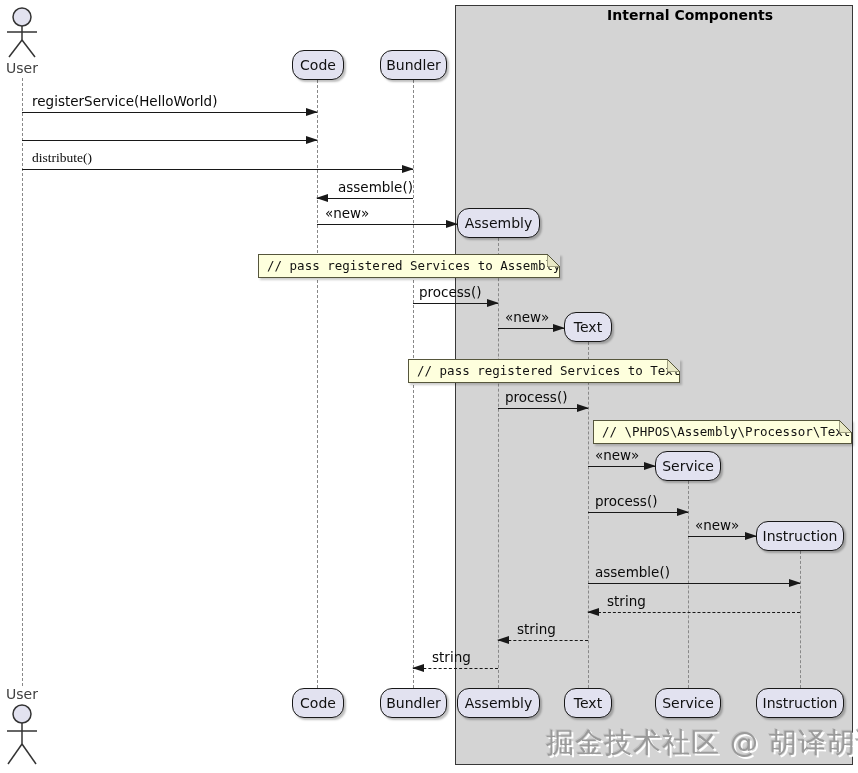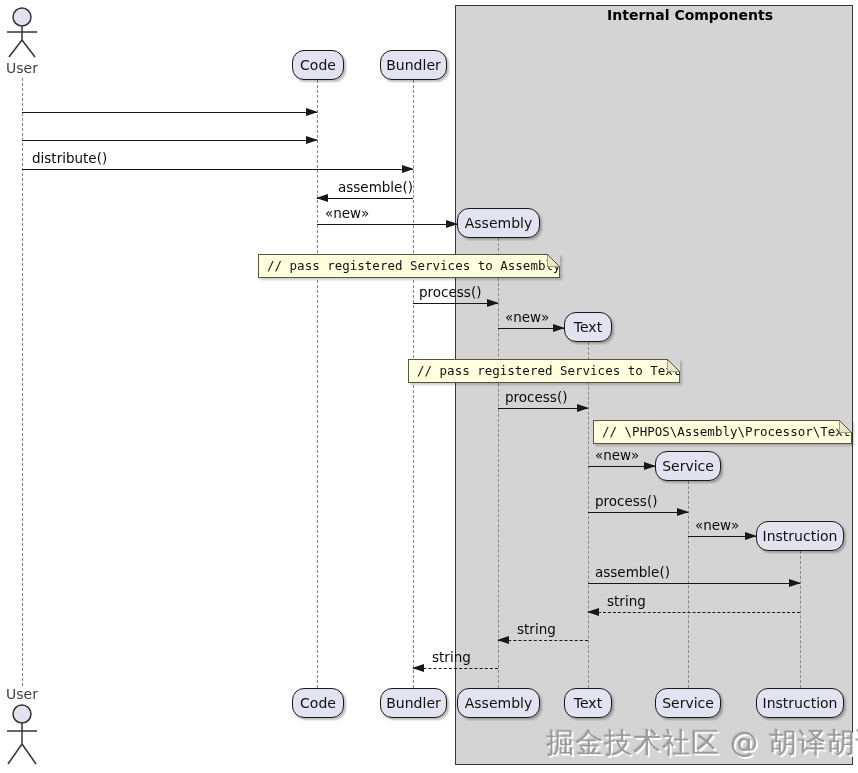--- a/index.html
+++ b/index.html
@@ -68,25 +68,26 @@
     <line x1="22" y1="20" x2="22" y2="34" stroke="#333" stroke-width="1.5"></line>
     <line x1="7" y1="26" x2="37" y2="26" stroke="#333" stroke-width="1.5"></line>
     <line x1="22" y1="34" x2="9" y2="51" stroke="#333" stroke-width="1.5"></line>
     <line x1="22" y1="34" x2="35" y2="51" stroke="#333" stroke-width="1.5"></line>
   </svg>
   <div class="actor-label" style="left:0; top:60px;">User</div>
 
   <div class="pbox" style="left:292px; top:50px; width:52px; height:30px;">Code</div>
   <div class="pbox" style="left:380px; top:50px; width:67px; height:30px;">Bundler</div>
 
+  <div class="mlabel" style="left:32px; top:93px;">registerService(HelloWorld)</div>
   <div class="msg-line to-right" style="left:22px; top:112px; width:295px;"></div>
 
   <div class="msg-line to-right" style="left:22px; top:140px; width:295px;"></div>
 
-  <div class="mlabel" style="left:32px; top:150px;">distribute()</div>
+  <div class="mlabel" style="left:32px; top:150px;font-family:Liberation Serif, serif;">distribute()</div>
   <div class="msg-line to-right" style="left:22px; top:169px; width:391px;"></div>
 
   <div class="mlabel" style="left:338px; top:179px;">assemble()</div>
   <div class="msg-line to-left" style="left:317px; top:198px; width:96px;"></div>
 
   <div class="mlabel" style="left:325px; top:205px;">«new»</div>
   <div class="msg-line to-right" style="left:317px; top:224px; width:140px;"></div>
   <div class="pbox" style="left:457px; top:208px; width:83px; height:30px;">Assembly</div>
 
   <div class="note" style="left:258px; top:254px; width:302px;">

